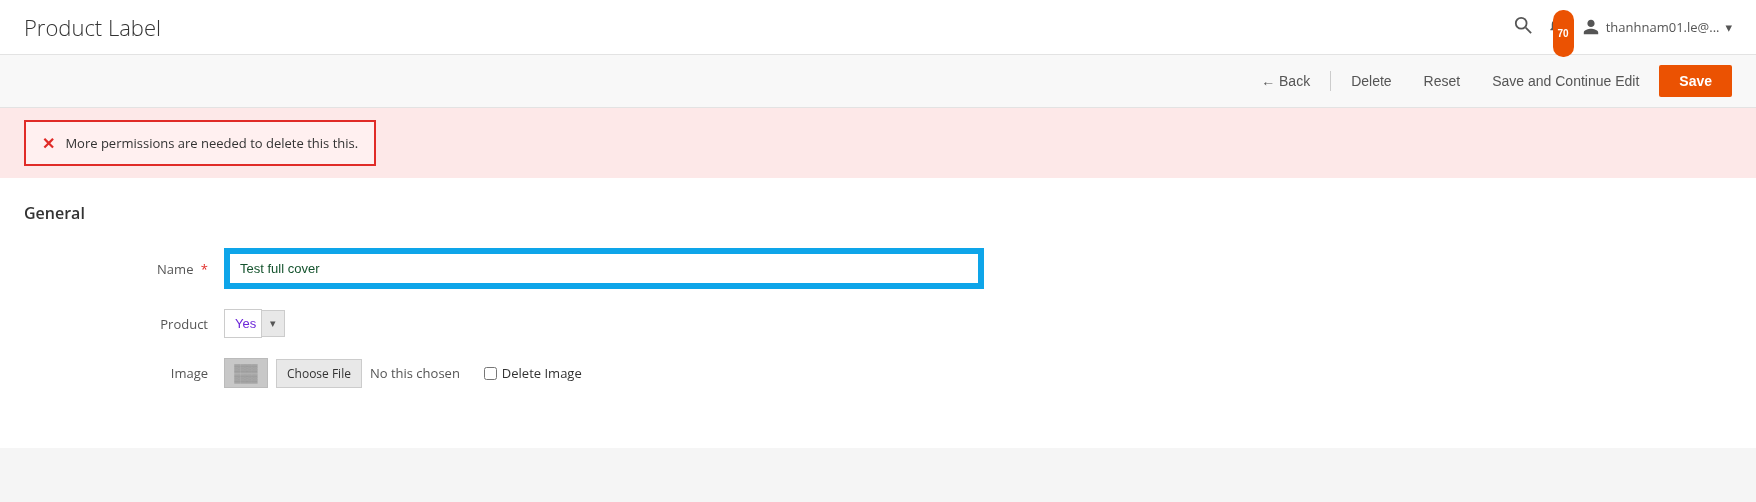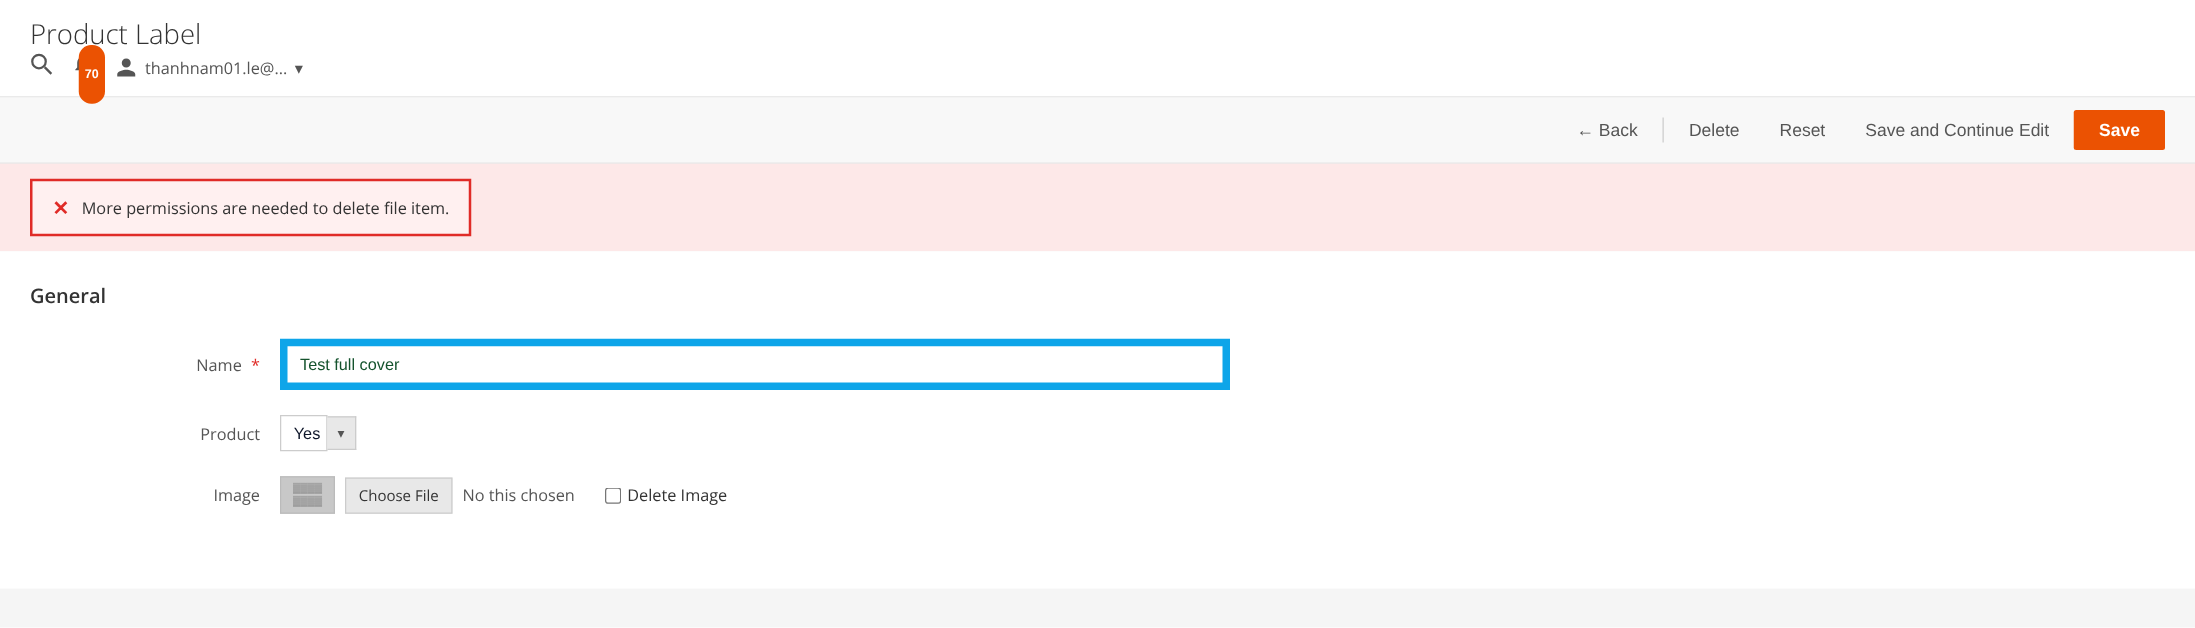--- a/index.html
+++ b/index.html
@@ -1,25 +1,25 @@
 <!DOCTYPE html>
 <html><head>
   <meta charset="utf-8">
   <style>
     * { box-sizing: border-box; margin: 0; padding: 0; }
     body { font-family: 'Open Sans', Arial, sans-serif; font-size: 14px; color: #333; background: #f5f5f5; }
 
     
     .top-bar {
       display: flex;
+      align-items: center;
       justify-content: space-between;
       padding: 12px 24px;
       background: #fff;
       border-bottom: 1px solid #e3e3e3;
-      flex-direction: column;
     }
     .page-title {
       font-size: 22px;
       font-weight: 300;
       color: #333;
     }
     .top-bar-right {
       display: flex;
       align-items: center;
       gap: 16px;
@@ -169,21 +169,21 @@
     
     .select-wrapper {
       display: flex;
       align-items: center;
       gap: 0;
     }
     .form-select {
       padding: 6px 10px;
       border: 1px solid #ccc;
       font-size: 13px;
-      color: #0f172a;
+      color: #6d28d9;
       background: #fff;
       appearance: none;
       -webkit-appearance: none;
       padding-right: 4px;
     }
     .select-arrow-btn {
       border: 1px solid #ccc;
       border-left: none;
       background: #e8e8e8;
       padding: 6px 8px;
@@ -284,21 +284,21 @@
   </button>
   <button class="save-continue-btn">
     <span>Save and Continue Edit</span>
   </button>
   <button class="save-btn">Save</button>
 </div>
 
 <div class="error-banner">
   <div class="error-box">
     <span class="error-x">✕</span>
-    <span class="error-text">More permissions are needed to delete file item.</span>
+    <span class="error-text">More permissions are needed to delete this this.</span>
   </div>
 </div>
 
 <div class="main-content">
   <div class="section-title">General</div>
 
   <div class="form-group">
     <div class="form-label">
       <span>Name</span>
       <span class="required-star">*</span>

